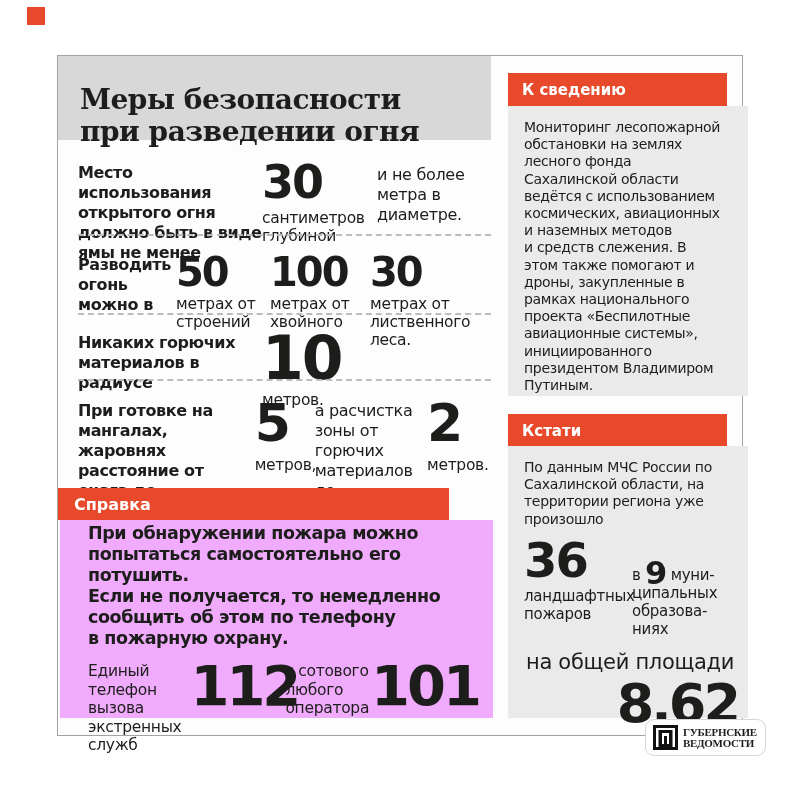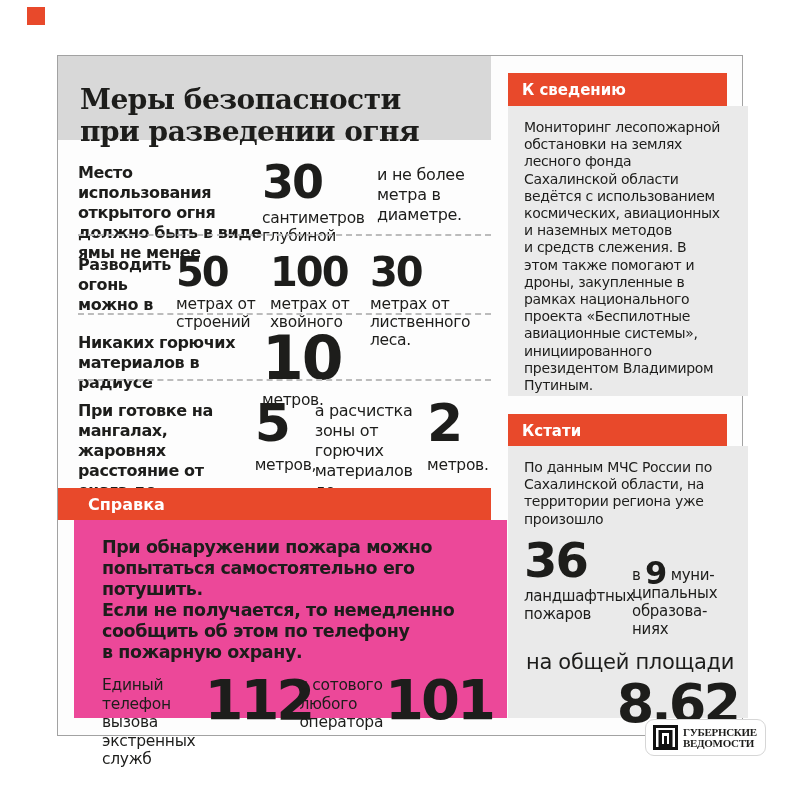--- a/index.html
+++ b/index.html
@@ -37,24 +37,24 @@
   .row2 .num{font-size:40px;}
 
   .row3{top:265px;} .row3 .lbl{width:184px;}
   .row3 .num{font-size:60px;}
 
   .row4{top:333px;} .row4 .lbl{width:184px;}
   .row4 .stat{width:60px;} .row4 .mid{width:117px;font-size:16px;line-height:20px;letter-spacing:-0.3px;}
   .row4 .stat.s2{flex:1;}
   .row4 .num{font-size:52px;} .row4 .unit{margin-top:10px;}
 
-  .spravka-bar{position:absolute;left:0;top:432px;width:433px;height:32px;background:#e8492b;
-               box-sizing:border-box;padding:7px 0 0 30px;color:#fff;font-weight:bold;font-size:16px;}
-  .spravka-body{position:absolute;left:16px;top:464px;width:433px;height:198px;background:#ec4899;
-                box-sizing:border-box;padding:17px 14px 0 28px;}
+  .spravka-bar{position:absolute;left:0;top:432px;width:391px;height:32px;background:#e8492b;
+               box-sizing:border-box;padding:7px 0 0 16px;color:#fff;font-weight:bold;font-size:16px;}
+  .spravka-body{position:absolute;left:2px;top:464px;width:433px;height:198px;background:#f0abfc;
+                box-sizing:border-box;padding:3px 14px 0 28px;}
   .sp-text{font-weight:bold;font-size:17.5px;line-height:21px;letter-spacing:-0.4px;}
   .phones{display:flex;margin-top:7px;align-items:flex-start;}
   .p-lbl{font-size:15.5px;line-height:18.5px;letter-spacing:-0.3px;padding-top:6px;}
   .p-lbl.l1{width:122px;} .p-lbl.l2{width:102px;}
   .p-num{font-weight:bold;font-size:56px;line-height:60px;letter-spacing:-3px;width:95px;}
   .p-num.n2{width:auto;}
 
   
   .right-col{position:absolute;left:450px;top:0;width:219px;height:100%;}
   .rc-header{position:absolute;left:0;width:219px;background:#e8492b;color:#fff;

